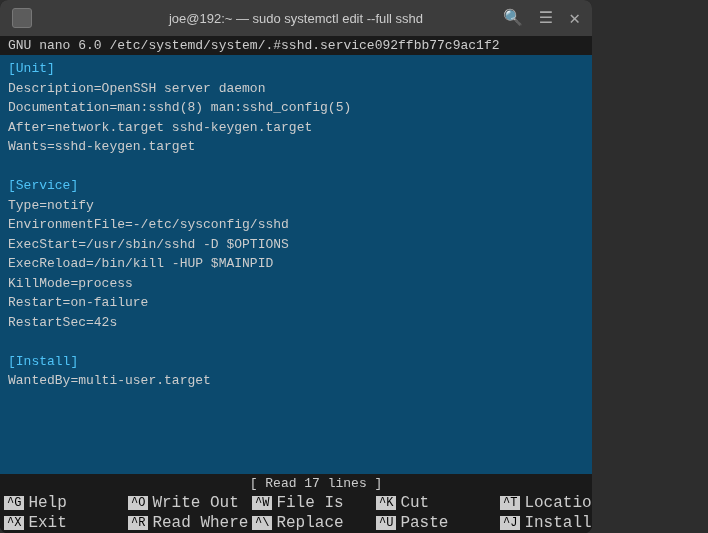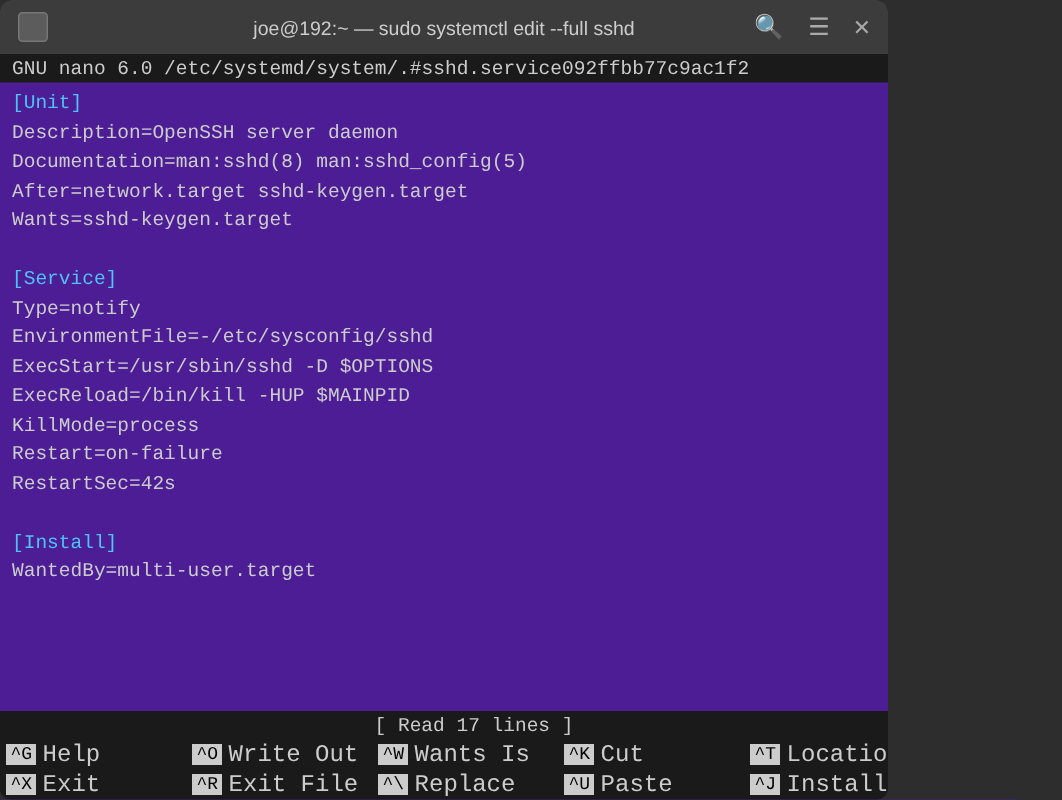--- a/index.html
+++ b/index.html
@@ -101,21 +101,21 @@
       padding: 2px 8px;
       font-family: 'Courier New', Courier, monospace;
       font-size: 13px;
       border-bottom: none;
       white-space: nowrap;
       flex-shrink: 0;
     }
 
     .editor-content {
       flex: 1;
-      background: #4c1d95;
+      background: #0c4a6e;
       color: #cccccc;
       padding: 4px 8px;
       font-family: 'Courier New', Courier, monospace;
       font-size: 13px;
       line-height: 1.5;
       overflow: hidden;
       white-space: pre;
     }
 
     .section-header {
@@ -227,21 +227,21 @@
           <div class="shortcut-item">
             <span class="shortcut-key">^G</span>
             <span class="shortcut-label">Help</span>
           </div>
           <div class="shortcut-item">
             <span class="shortcut-key">^O</span>
             <span class="shortcut-label">Write Out</span>
           </div>
           <div class="shortcut-item">
             <span class="shortcut-key">^W</span>
-            <span class="shortcut-label">Wants Is</span>
+            <span class="shortcut-label">File Is</span>
           </div>
           <div class="shortcut-item">
             <span class="shortcut-key">^K</span>
             <span class="shortcut-label">Cut</span>
           </div>
           <div class="shortcut-item">
             <span class="shortcut-key">^T</span>
             <span class="shortcut-label">Location</span>
           </div>
           <div class="shortcut-item">
@@ -249,21 +249,21 @@
             <span class="shortcut-label">Location</span>
           </div>
         </div>
         <div class="shortcut-row">
           <div class="shortcut-item">
             <span class="shortcut-key">^X</span>
             <span class="shortcut-label">Exit</span>
           </div>
           <div class="shortcut-item">
             <span class="shortcut-key">^R</span>
-            <span class="shortcut-label">Exit File</span>
+            <span class="shortcut-label">Read Where</span>
           </div>
           <div class="shortcut-item">
             <span class="shortcut-key">^\</span>
             <span class="shortcut-label">Replace</span>
           </div>
           <div class="shortcut-item">
             <span class="shortcut-key">^U</span>
             <span class="shortcut-label">Paste</span>
           </div>
           <div class="shortcut-item">

